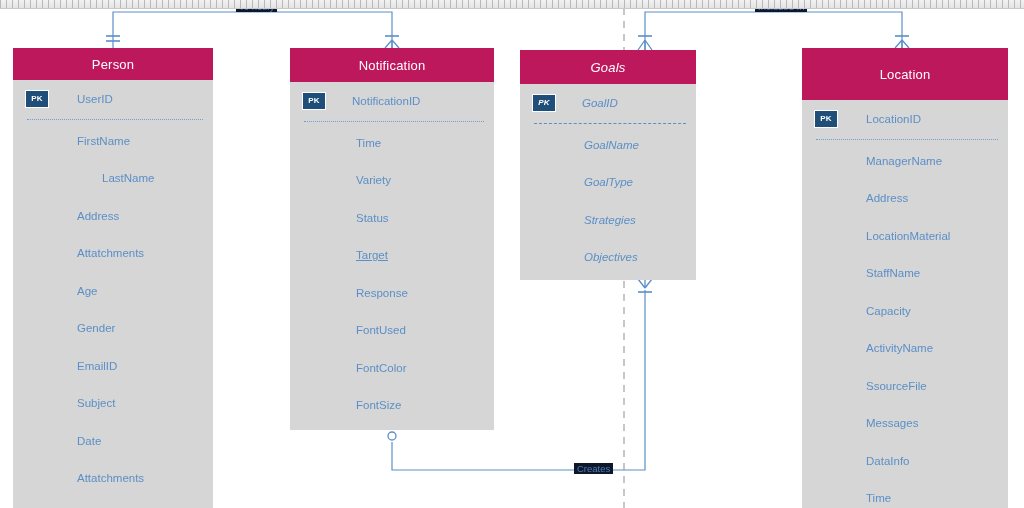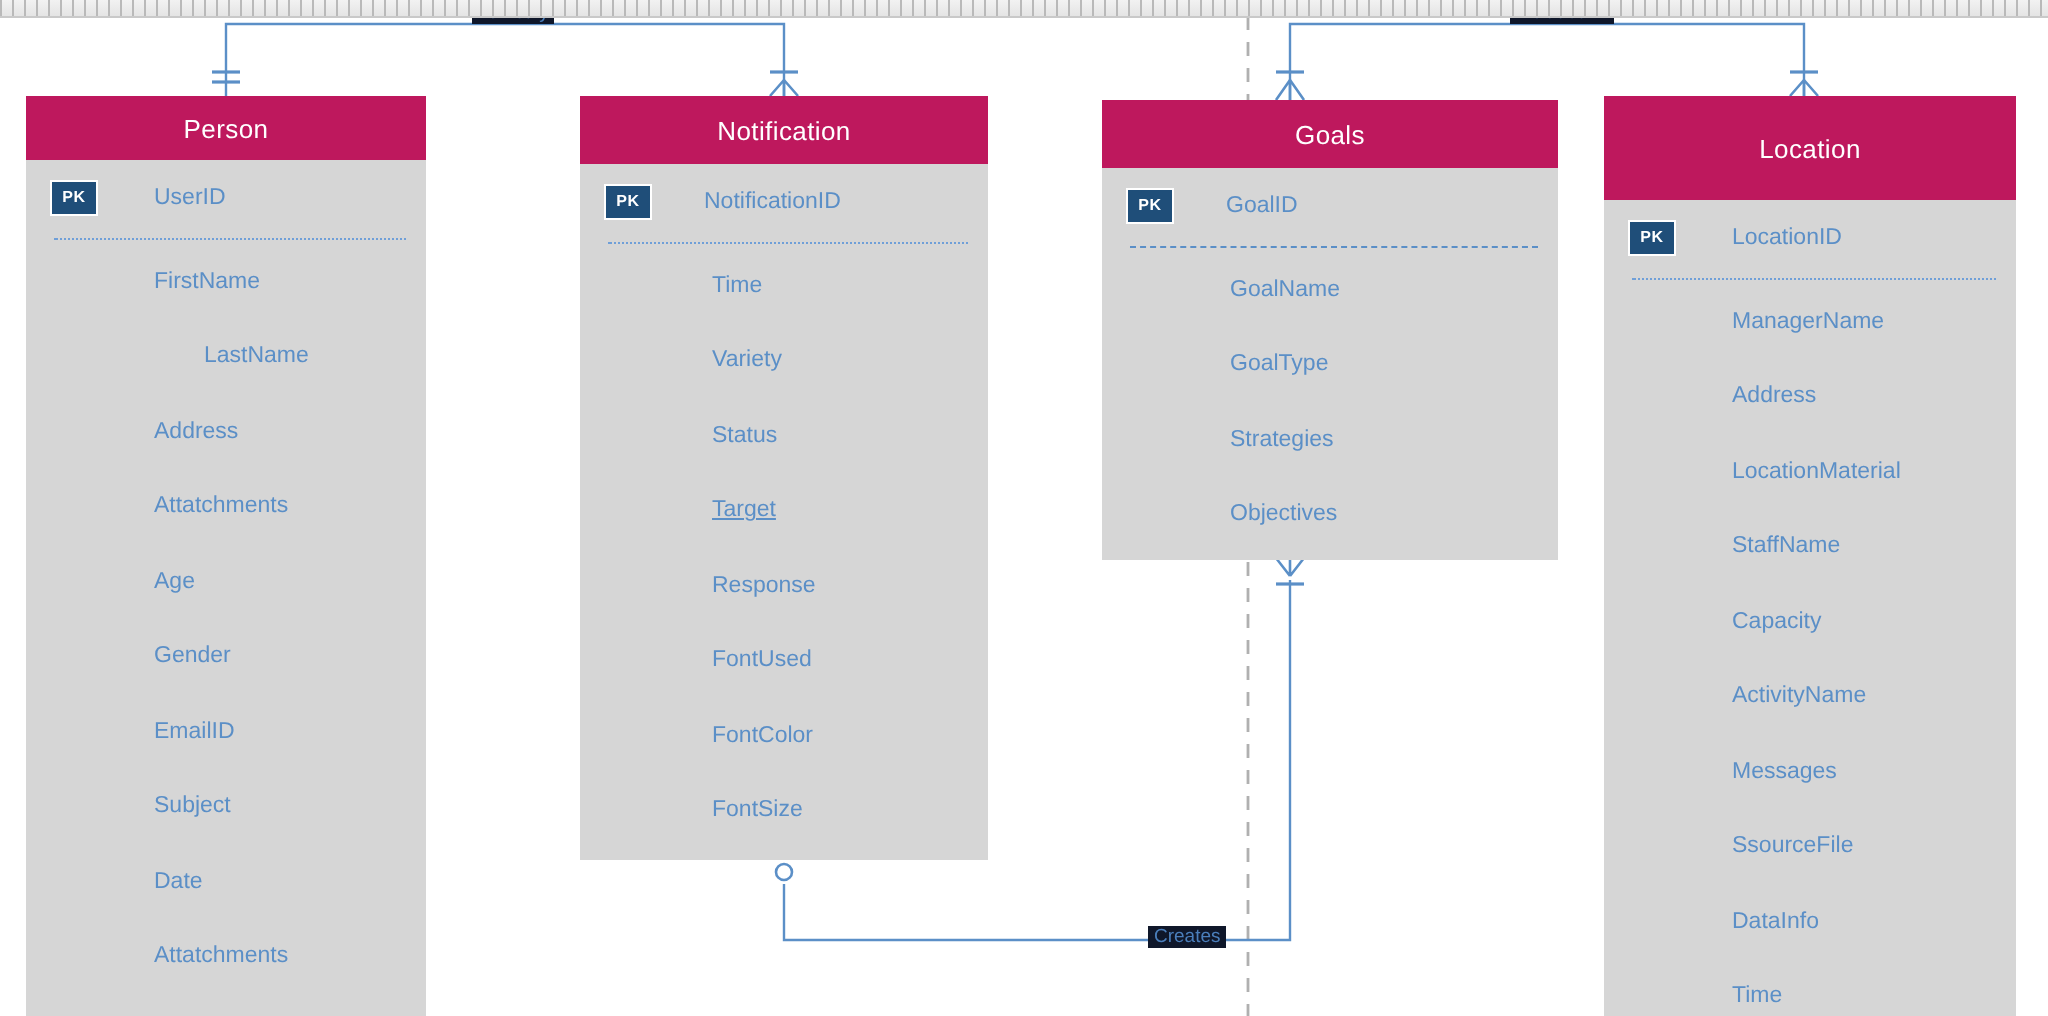--- a/index.html
+++ b/index.html
@@ -168,21 +168,21 @@
         </div>
       <div class="attr" style="height:37.5px;">
         <span class="aname" style="left:66px;">FontColor</span>
         </div>
       <div class="attr" style="height:37.5px;">
         <span class="aname" style="left:66px;">FontSize</span>
         </div>
     </div>
   </div>
 
-  <div class="entity" style="left:551px;top:50px;width:228px;">
+  <div class="entity" style="left:520px;top:50px;width:176px;font-style:italic;">
     <div class="ehead" style="height:34px;">Goals</div>
     <div class="ebody" style="height:196px;">
       <div class="attr" style="height:37px;">
         <span class="pk-badge">PK</span>
         <span class="aname" style="left:62px;">GoalID</span>
       </div>
       <div class="pk-sep solid" style="top:39px;"></div>
       <div class="attr" style="height:37.5px;margin-top:5px;">
         <span class="aname" style="left:64px;">GoalName</span>
         </div>
@@ -218,26 +218,26 @@
       <div class="attr" style="height:37.5px;">
         <span class="aname" style="left:64px;">StaffName</span>
         </div>
       <div class="attr" style="height:37.5px;">
         <span class="aname" style="left:64px;">Capacity</span>
         </div>
       <div class="attr" style="height:37.5px;">
         <span class="aname" style="left:64px;">ActivityName</span>
         </div>
       <div class="attr" style="height:37.5px;">
+        <span class="aname" style="left:64px;">SsourceFile</span>
+        </div>
+      <div class="attr" style="height:37.5px;">
         <span class="aname" style="left:64px;">Messages</span>
         </div>
       <div class="attr" style="height:37.5px;">
-        <span class="aname" style="left:64px;">SsourceFile</span>
-        </div>
-      <div class="attr" style="height:37.5px;">
         <span class="aname" style="left:64px;">DataInfo</span>
         </div>
       <div class="attr" style="height:37.5px;">
         <span class="aname" style="left:64px;">Time</span>
         </div>
     </div>
   </div>
 
 </div>
 

